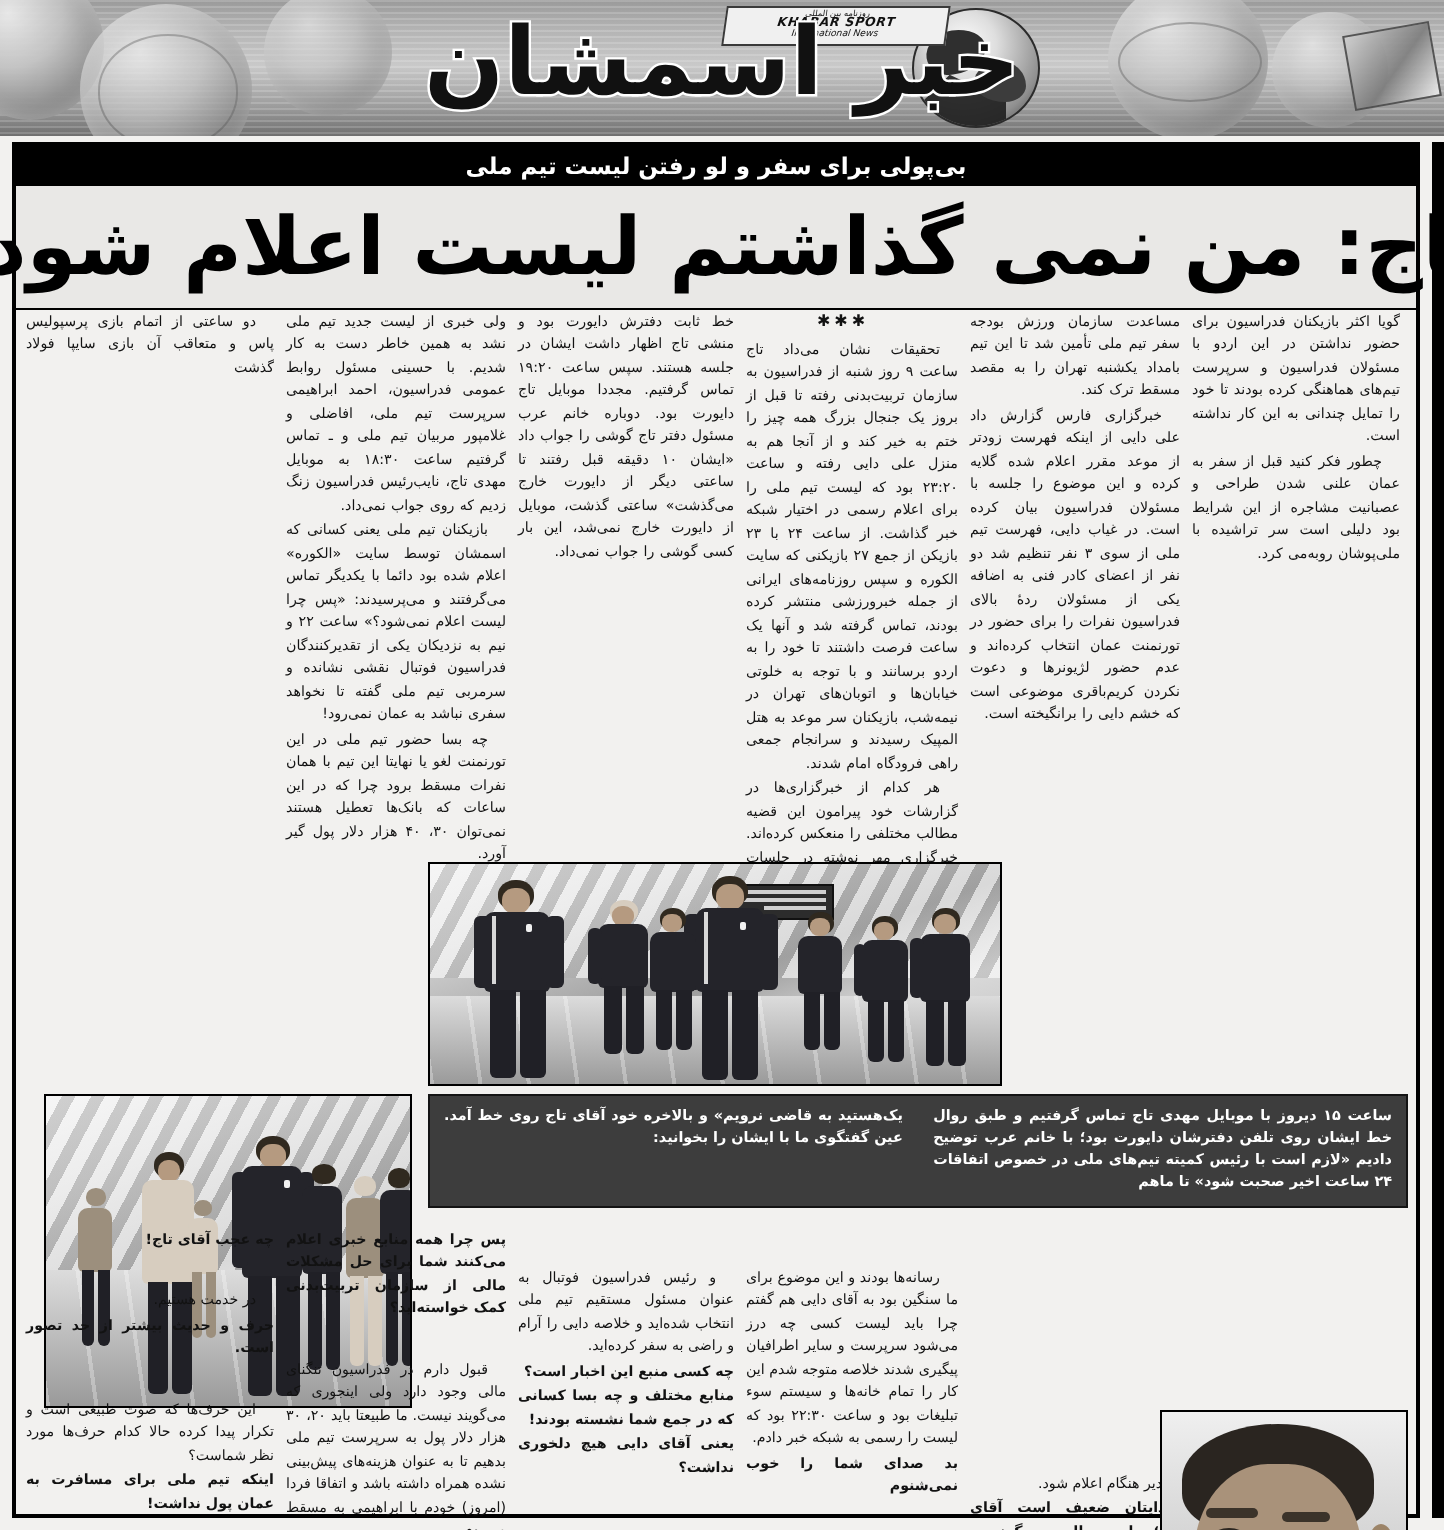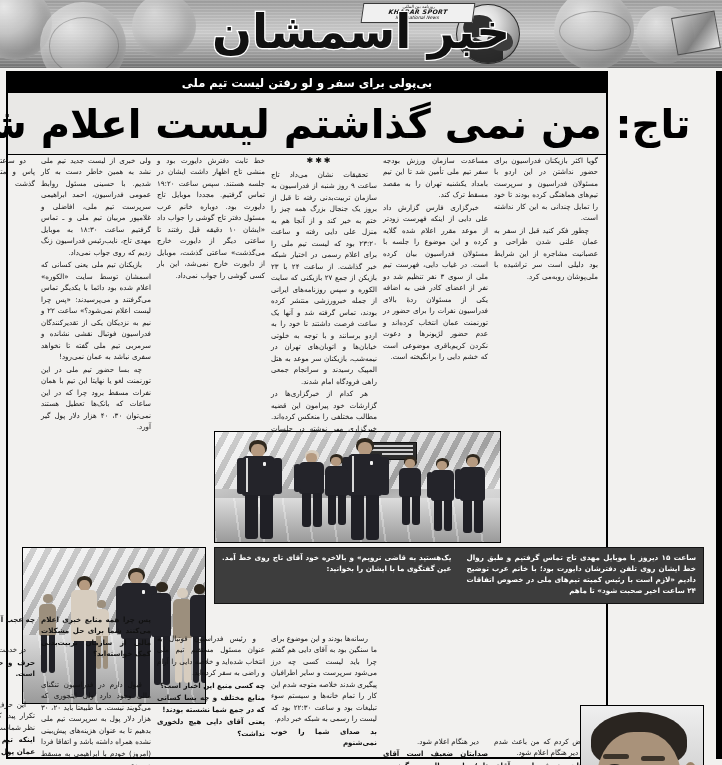--- a/index.html
+++ b/index.html
@@ -79,21 +79,21 @@
     text-shadow:0 1px 0 rgba(255,255,255,.5);
   }
   .flag-corner{
     position:absolute;right:4px;top:14px;width:42px;height:36px;
     background:linear-gradient(135deg,#cfcfcf 0%,#7d7d7d 55%,#efefef 100%);
     border:1px solid #4a4a4a;transform:rotate(-10deg);opacity:.9;
   }
 
   
   .frame{
-    position:absolute;left:6px;top:71px;width:602px;height:688px;
+    position:absolute;left:6px;top:71px;width:704px;height:688px;
     border:2px solid #000;background:#f2f1ef;box-sizing:border-box;
   }
   .rightrule{
     position:absolute;right:0;top:71px;width:6px;height:688px;background:#000;
   }
 
   
   .kicker{
     position:absolute;left:0;top:0;width:100%;height:20px;background:#000;
     display:flex;align-items:center;justify-content:center;

